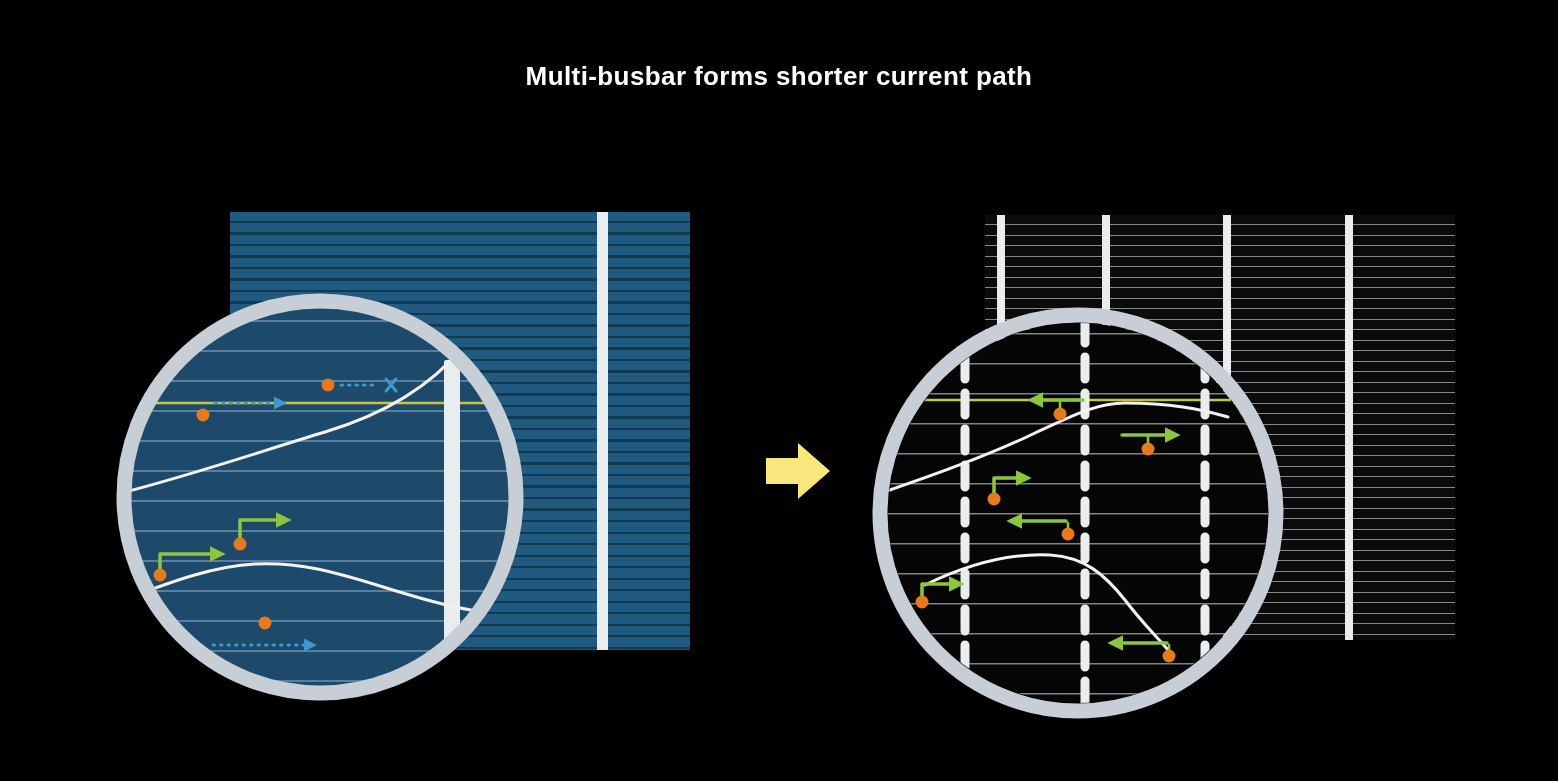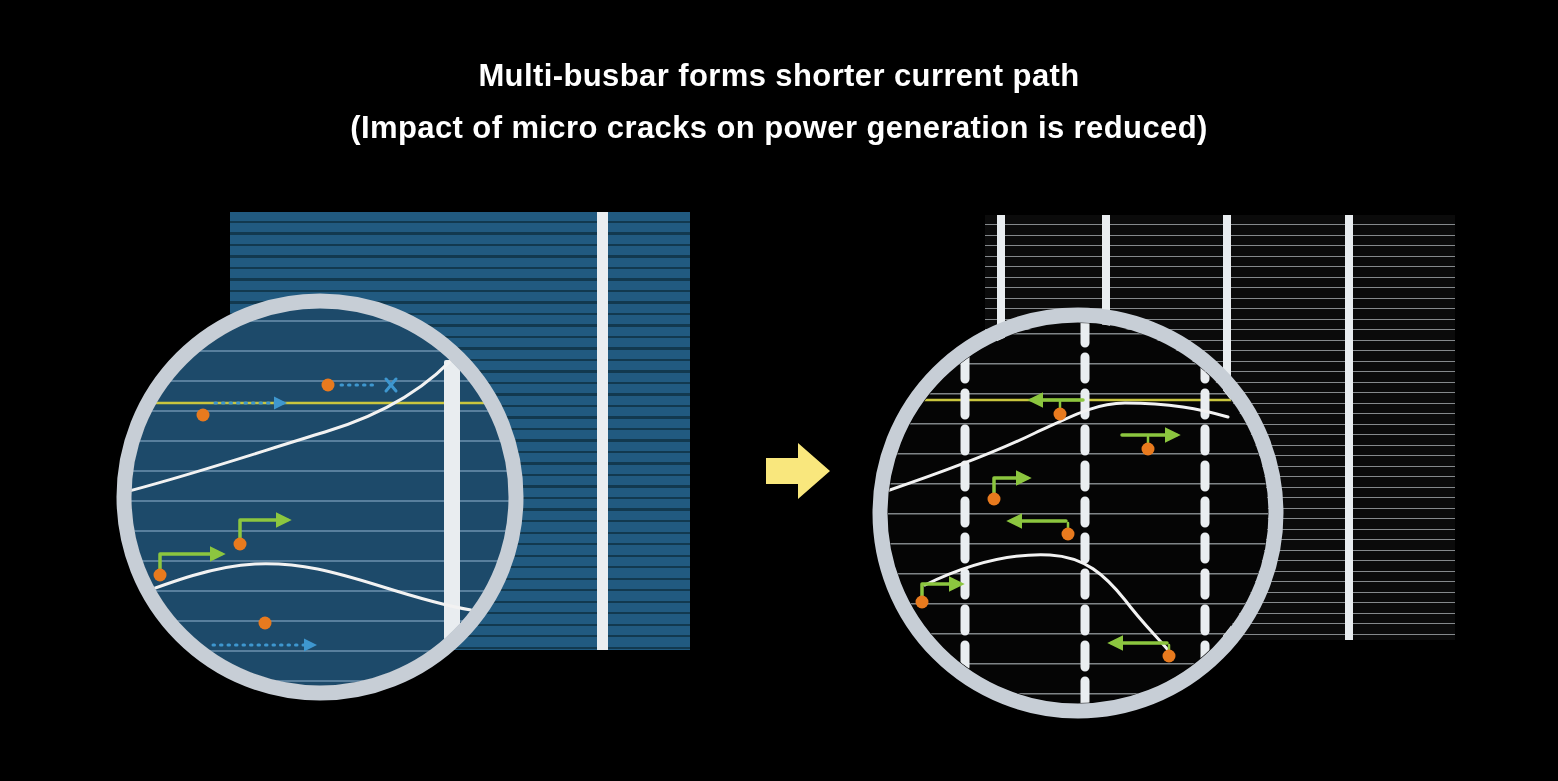--- a/index.html
+++ b/index.html
@@ -1,20 +1,20 @@
 <!DOCTYPE html>
 <html style="--background: #000000; --title-text: #ffffff; --cell-blue: #215a80; --cell-blue-line: #12394f; --zoom-blue-bg: #1d4a6a; --zoom-blue-line: #587f9d; --cell-black: #0b0b0b; --cell-black-line: #85898c; --zoom-black-bg: #050505; --zoom-black-line: #7f8487; --busbar: #e9edf0; --ring: #c7ced6; --arrow-yellow: #f9e77d; --electron-orange: #e87a1e; --path-green: #8cc63f; --path-blue: #3e97cf; --crack: #f2f2f2; --finger-yellow: #c9c53e;"><head>
 <meta charset="utf-8">
 <style>
   html,body{margin:0;padding:0;background:var(--background,#000);}
   .stage{position:relative;width:1558px;height:781px;overflow:hidden;
          background:var(--background,#000);
          font-family:"Liberation Sans",sans-serif;}
   .title{position:absolute;top:50px;left:0;right:0;text-align:center;
-         color:var(--title-text,#fff);font-weight:800;font-size:31px;line-height:52px;
+         color:var(--title-text,#fff);font-weight:800;font-size:26px;line-height:52px;
          letter-spacing:.4px;}
   .cell{position:absolute;}
   .cell-blue{left:230px;top:212px;width:460px;height:438px;
     background:repeating-linear-gradient(to bottom,
       var(--cell-blue,#215a80) 0px, var(--cell-blue,#215a80) 9px,
       var(--cell-blue-line,#12394f) 9px, var(--cell-blue-line,#12394f) 11.5px);}
   .cell-black{left:985px;top:215px;width:470px;height:425px;
     background:repeating-linear-gradient(to bottom,
       var(--cell-black,#0b0b0b) 0px, var(--cell-black,#0b0b0b) 9.5px,
       var(--cell-black-line,#85898c) 9.5px, var(--cell-black-line,#85898c) 10.5px);}
@@ -45,21 +45,20 @@
   .fill-green{fill:var(--path-green,#8cc63f);}
   .fill-yellow{fill:var(--arrow-yellow,#f9e77d);}
 </style>
 </head>
 <body>
 
 <div class="stage">
 
   <div class="title">
     <div>Multi-busbar forms shorter current path</div>
-    <div>(Impact of micro cracks on power generation is reduced)</div>
   </div>
 
   <div class="cell cell-blue">
     <div class="busbar-v" style="left:367px"></div>
   </div>
 
   <div class="cell cell-black">
     <div class="busbar-vb" style="left:12px"></div>
     <div class="busbar-vb" style="left:117px"></div>
     <div class="busbar-vb" style="left:238px"></div>

